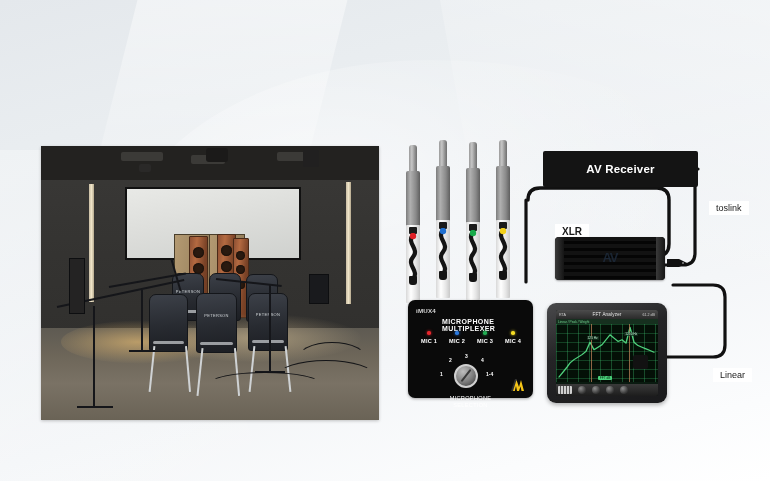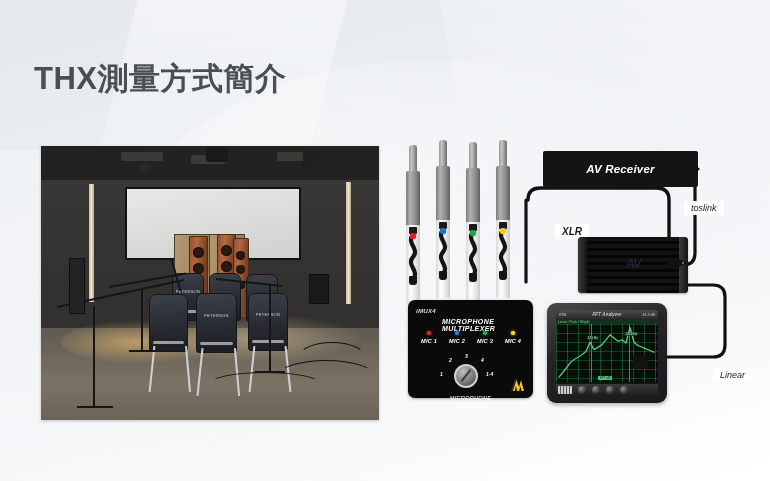--- a/index.html
+++ b/index.html
@@ -89,21 +89,21 @@
     left:110px;bottom:58px;width:210px;height:48px;border-radius:50%;
     background:radial-gradient(ellipse at 50% 50%,rgba(255,225,170,.42),rgba(255,220,160,0) 72%);
   }
   .ph-boom{position:absolute;height:2px;background:#15161a;transform-origin:left center;}
   .ph-stand{position:absolute;width:2px;background:#15161a;}
   .ph-base{position:absolute;height:2px;background:#15161a;}
   .ph-cable{position:absolute;border:1px solid #131417;border-color:#131417 transparent transparent transparent;border-radius:50%;}
   .ph-rack{position:absolute;background:#191a1d;border:1px solid #0d0e10;}
 
   
-  .diagram{position:absolute;left:395px;top:140px;width:375px;height:290px;font-style:italic;}
+  .diagram{position:absolute;left:395px;top:140px;width:375px;height:290px;}
 
   
   .mic{position:absolute;width:16px;}
   .mic-top{position:absolute;left:4px;top:0;width:8px;height:28px;background:linear-gradient(90deg,#9a9a9a,#c6c6c6 35%,#8e8e8e 75%,#6f6f6f);border-radius:3px 3px 0 0;}
   .mic-body{position:absolute;left:1px;top:26px;width:14px;height:56px;background:linear-gradient(90deg,#7c7c7c,#b0b0b0 30%,#8a8a8a 70%,#5f5f5f);border-radius:2px;}
   .mic-stand{position:absolute;left:1px;top:80px;width:14px;height:78px;background:linear-gradient(90deg,#d8d8d8,#ffffff 35%,#e6e6e6 70%,#c8c8c8);border-radius:1px;}
   .mic-plug{position:absolute;left:4px;top:82px;width:8px;height:7px;background:#1a1a1a;border-radius:1px;}
   .mic-coil{position:absolute;left:-1px;top:88px;width:18px;height:48px;}
   .mic-jack{position:absolute;left:4px;top:131px;width:8px;height:9px;background:#141414;border-radius:1px 1px 3px 3px;}
 
@@ -114,21 +114,21 @@
   }
   .av-receiver span{color:#ffffff;font-size:11.5px;font-weight:bold;letter-spacing:.2px;}
 
   .lbl{
     position:absolute;background:#ffffff;color:#1a1a1a;
     font-size:9px;padding:2px 7px;white-space:nowrap;
   }
 
   
   .iface{
-    position:absolute;left:183px;top:97px;width:110px;height:56px;
+    position:absolute;left:160px;top:97px;width:110px;height:43px;
     background:#0a0a0a;border-radius:4px;overflow:hidden;
     box-shadow:0 1px 2px rgba(0,0,0,.35);
   }
   .iface-side{position:absolute;top:0;width:9px;height:100%;background:linear-gradient(90deg,#3a3a3a,#151515);}
   .iface-fins{position:absolute;left:9px;right:9px;top:0;bottom:0;
     background:repeating-linear-gradient(180deg,#121212 0px,#121212 4px,#050505 4px,#050505 7px);}
   .iface-logo{
     position:absolute;left:50%;top:46%;transform:translate(-50%,-50%);
     font-size:13px;font-weight:bold;color:#1d2a3a;letter-spacing:-1px;opacity:.85;
   }
@@ -212,21 +212,20 @@
 </head>
 <body>
 
 <div class="slide">
 
   <div class="bg-band bg-band-a"></div>
   <div class="bg-band bg-band-b"></div>
   <div class="bg-band bg-band-c"></div>
   <div class="bg-swoosh"></div>
 
-  <div class="title">THX測量方式簡介</div>
 
   <div class="photo">
     <div class="ph ph-wall"></div>
     <div class="ph ph-ceiling"></div>
     <div class="ph ph-ceil-panel" style="left:80px;width:42px;"></div>
     <div class="ph ph-ceil-panel" style="left:150px;width:34px;top:9px;"></div>
     <div class="ph ph-ceil-panel" style="left:236px;width:38px;"></div>
     <div class="ph" style="left:165px;top:2px;width:22px;height:14px;background:#1b1a19;border-radius:3px;"></div>
     <div class="ph" style="left:262px;top:4px;width:16px;height:17px;background:#212020;border-radius:2px;"></div>
     <div class="ph" style="left:98px;top:18px;width:12px;height:8px;background:#2a2928;border-radius:2px;"></div>
@@ -364,21 +363,21 @@
         <path d="M9,2 C2,10 16,16 9,24 C2,32 16,38 9,46" fill="none" stroke="#141414" stroke-width="4.2" stroke-linecap="round"></path>
         <circle cx="9" cy="3" r="3.2" fill="#f2d01a"></circle>
       </svg>
       <div class="mic-jack"></div>
     </div>
 
     <div class="av-receiver">
       <span>AV Receiver</span>
     </div>
 
-    <div class="lbl" style="left:289px;top:61px;">toslink</div>
+    <div class="lbl" style="left:314px;top:61px;">toslink</div>
     <div class="lbl" style="left:160px;top:84px;font-size:10px;font-weight:bold;">XLR</div>
     <div class="lbl" style="left:318px;top:228px;">Linear</div>
 
     <div class="iface">
       <div class="iface-fins"></div>
       <div class="iface-side" style="left:0;"></div>
       <div class="iface-side" style="right:0;"></div>
       <div class="iface-logo">AV</div>
     </div>
     <svg class="iface-plug" viewBox="0 0 22 12">

